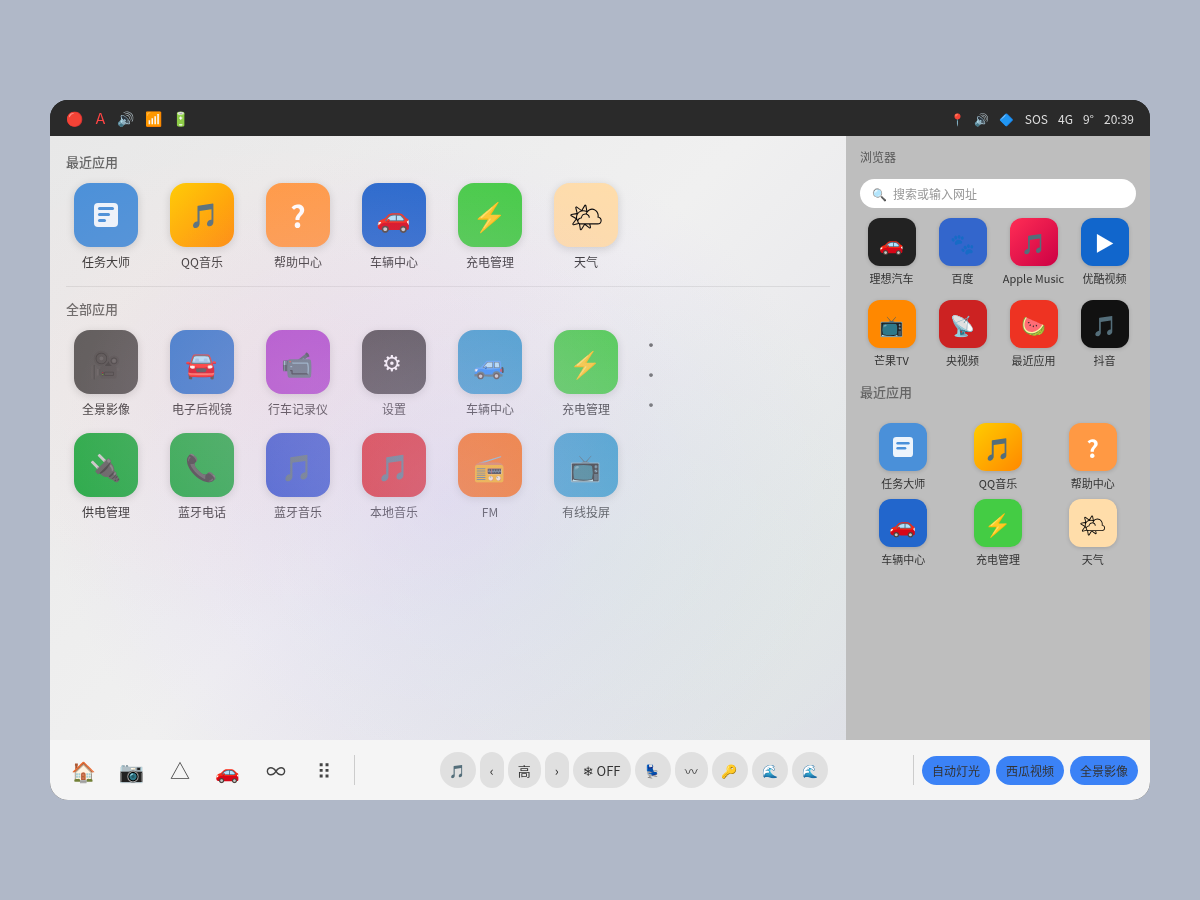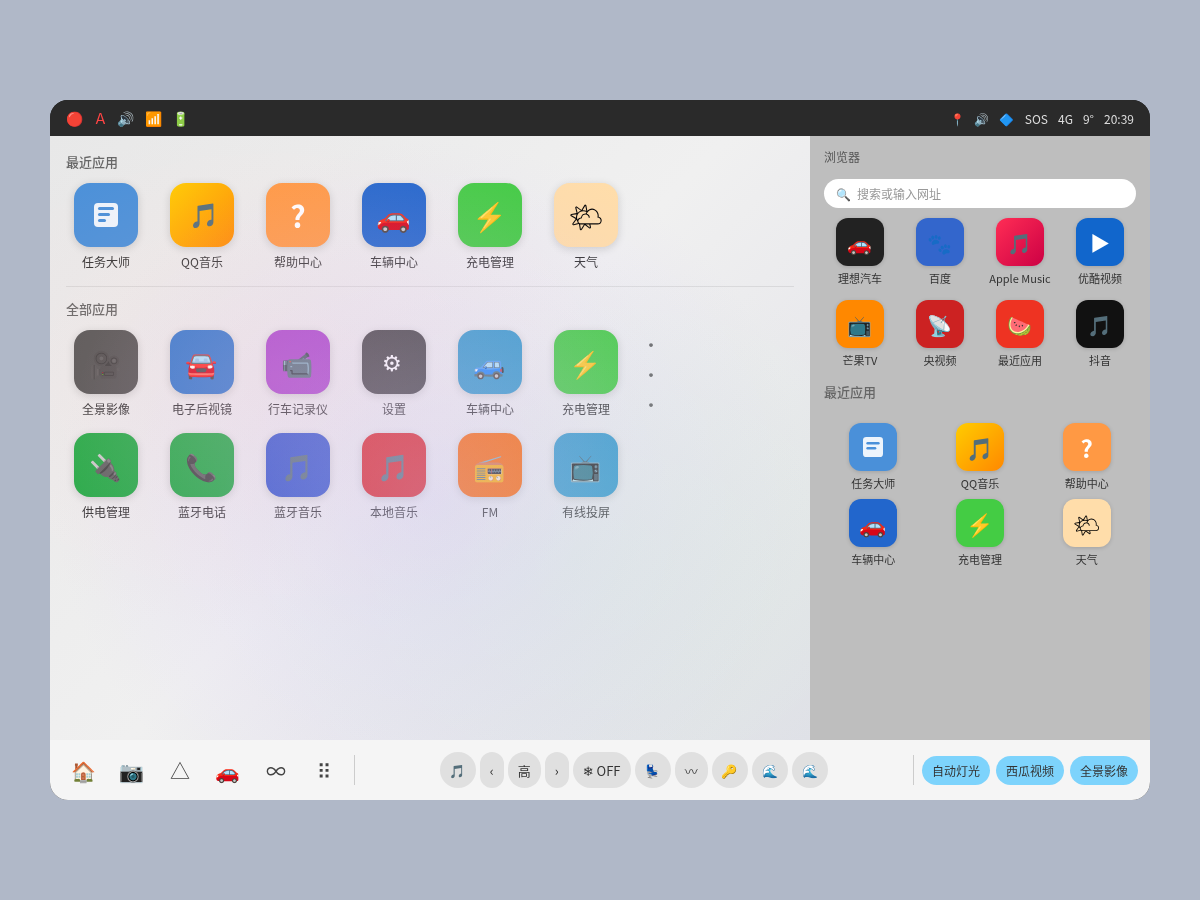--- a/index.html
+++ b/index.html
@@ -114,21 +114,21 @@
       font-size: 12px;
       color: #333;
       text-align: center;
       white-space: nowrap;
     }
 
     .divider { height: 1px; background: rgba(0,0,0,0.08); margin: 8px 0 12px; }
 
     
     .right-panel {
-      width: 340px;
+      width: 304px;
       background: rgba(220,220,220,0.85);
       padding: 12px 14px;
       display: flex;
       flex-direction: column;
       gap: 10px;
       flex-shrink: 0;
       overflow: hidden;
     }
 
     .browser-header {
@@ -236,21 +236,21 @@
     .right-controls {
       display: flex;
       gap: 6px;
       align-items: center;
     }
     .text-btn {
       font-size: 12px;
       color: #333;
       padding: 6px 10px;
       border-radius: 16px;
-      background: #7dd3fc;
+      background: #3b82f6;
       cursor: pointer;
     }
 
     
     .bg-blue { background: #4a90d9; }
     .bg-orange-light { background: #ff9944; }
     .bg-blue-dark { background: #2266cc; }
     .bg-green-bright { background: #44cc44; }
 
     .more-dots {

